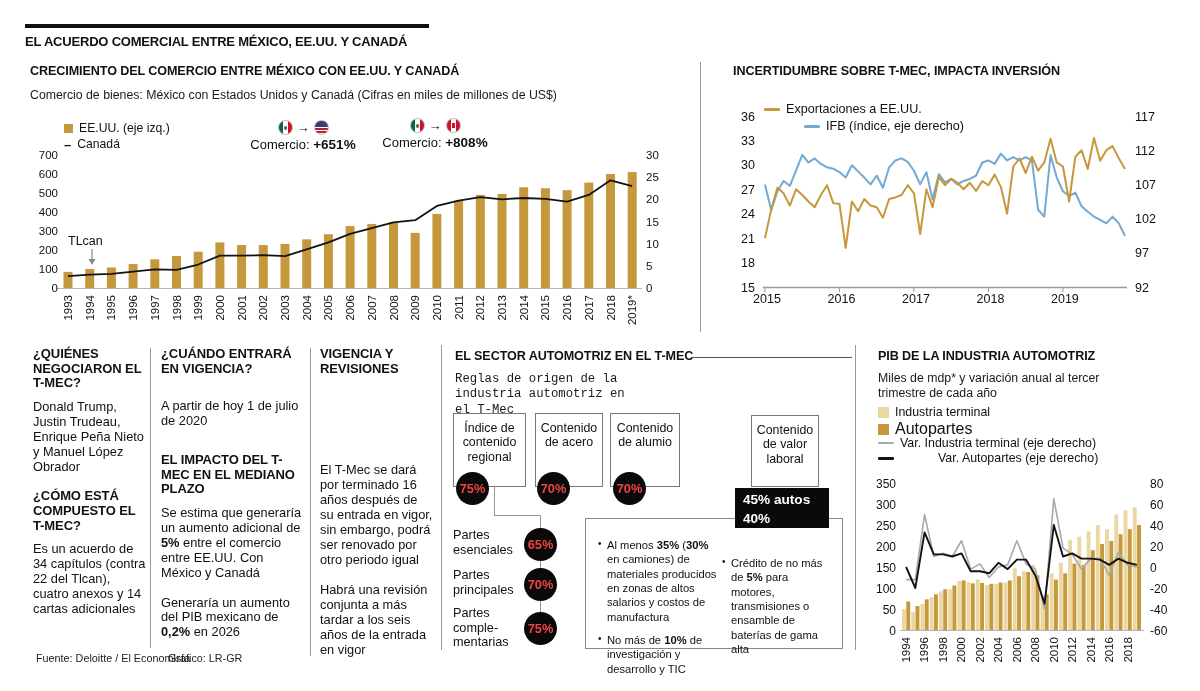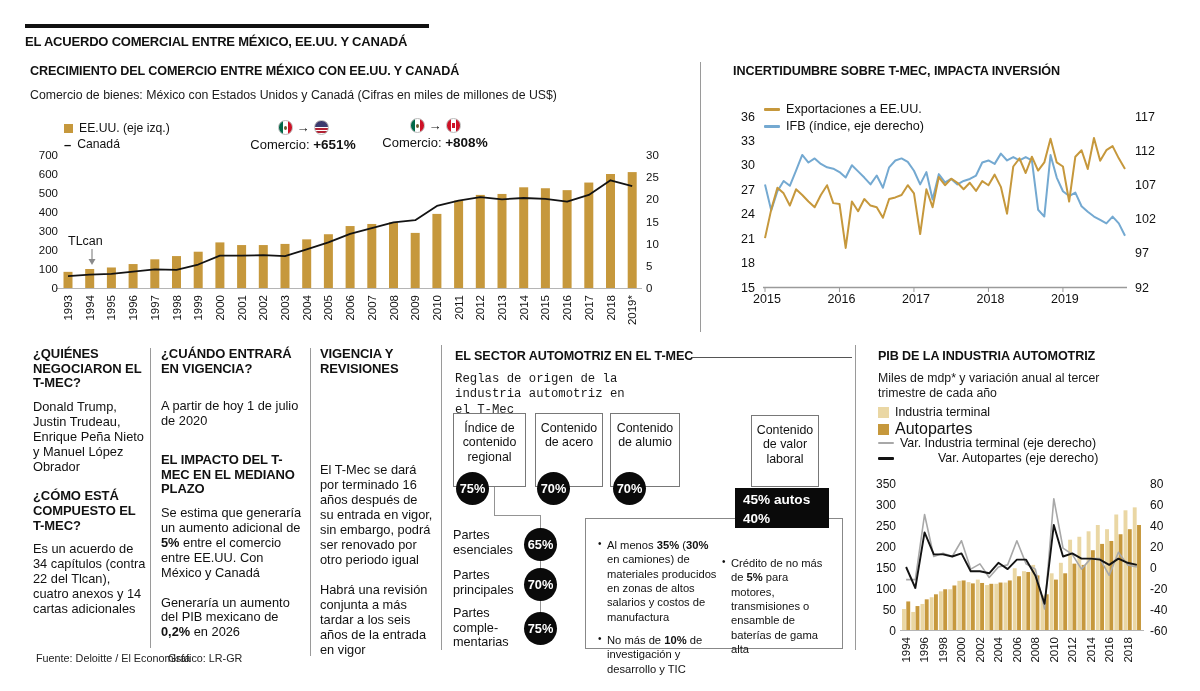--- a/index.html
+++ b/index.html
@@ -25,21 +25,21 @@
   .badge{display:flex;flex-direction:column;align-items:center;gap:2px;}
   .badge-flags{display:flex;align-items:center;gap:4px;}
   .badge-arrow{font-size:13px;line-height:1;margin-top:-1px;}
   .badge-text{font-size:13px;}
   .badge-text b{font-size:13.5px;}
   .qa-col{position:absolute;}
   .qa-h{font-size:13px;font-weight:bold;line-height:1.12;margin:0 0 9px 0;letter-spacing:-0.1px;}
   .qa-p{font-size:12.8px;line-height:1.17;margin:0 0 15px 0;}
   .rule-box{position:absolute;border:1px solid #787878;background:#fff;text-align:center;
             font-size:12.4px;line-height:1.15;padding-top:7px;box-sizing:border-box;}
-  .pct-badge{position:absolute;width:33px;height:33px;border-radius:50%;background:#0a0a0a;color:#ffffff;
+  .pct-badge{position:absolute;width:33px;height:33px;border-radius:50%;background:#0a0a0a;color:#ef4444;
              font-weight:bold;font-size:12.8px;display:flex;align-items:center;justify-content:center;z-index:3;}
   .black-box{position:absolute;background:#0a0a0a;color:#fff;font-weight:bold;font-size:13.6px;
              line-height:1.4;padding:2px 0 0 8px;box-sizing:border-box;z-index:3;}
   .part-label{position:absolute;font-size:12.7px;line-height:1.15;}
   .bullets-box{position:absolute;border:1px solid #888;display:flex;box-sizing:border-box;}
   .bul-col{font-size:11.2px;line-height:1.28;}
   .bul-item{display:flex;margin-bottom:9px;}
   .bul-dot{width:9px;flex:0 0 9px;font-size:10px;}
   .conn{position:absolute;background:#949494;z-index:1;}
   .footer-txt{font-size:10.8px;color:#222;}
@@ -161,21 +161,21 @@
       <text x="46" y="97" font-size="12.5" text-anchor="start" fill="#111">TLcan</text>
       <line x1="70" y1="101" x2="70" y2="112" stroke="#8a8a8a" stroke-width="1.2"></line>
       <polygon points="66.5,111 73.5,111 70,117" fill="#8a8a8a"></polygon>
     </svg>
 
   <div class="abs sec-title" style="left:733px;top:64px;">INCERTIDUMBRE SOBRE T-MEC, IMPACTA INVERSIÓN</div>
   <div class="abs legend-row" style="left:764px;top:103px;">
     <span class="sw dash" id="sw-ifb-gold" style="background: rgb(198, 152, 60);"></span>
     <span style="font-size:12.6px;">Exportaciones a EE.UU.</span>
   </div>
-  <div class="abs legend-row" style="left:764px;top:120px;">
+  <div class="abs legend-row" style="left:804px;top:120px;">
     <span class="sw dash" id="sw-ifb-blue" style="background: rgb(116, 169, 209);"></span>
     <span style="font-size:12.6px;">IFB (índice, eje derecho)</span>
   </div>
   <svg class="abs" id="chart-ifb" style="left:715px;top:95px;" width="485" height="210" viewBox="0 0 485 210">
       <text x="40" y="25.5" font-size="12.5" text-anchor="end" fill="#111">36</text>
       <text x="40" y="49.92857142857143" font-size="12.5" text-anchor="end" fill="#111">33</text>
       <text x="40" y="74.35714285714286" font-size="12.5" text-anchor="end" fill="#111">30</text>
       <text x="40" y="98.78571428571429" font-size="12.5" text-anchor="end" fill="#111">27</text>
       <text x="40" y="123.21428571428571" font-size="12.5" text-anchor="end" fill="#111">24</text>
       <text x="40" y="147.64285714285714" font-size="12.5" text-anchor="end" fill="#111">21</text>

